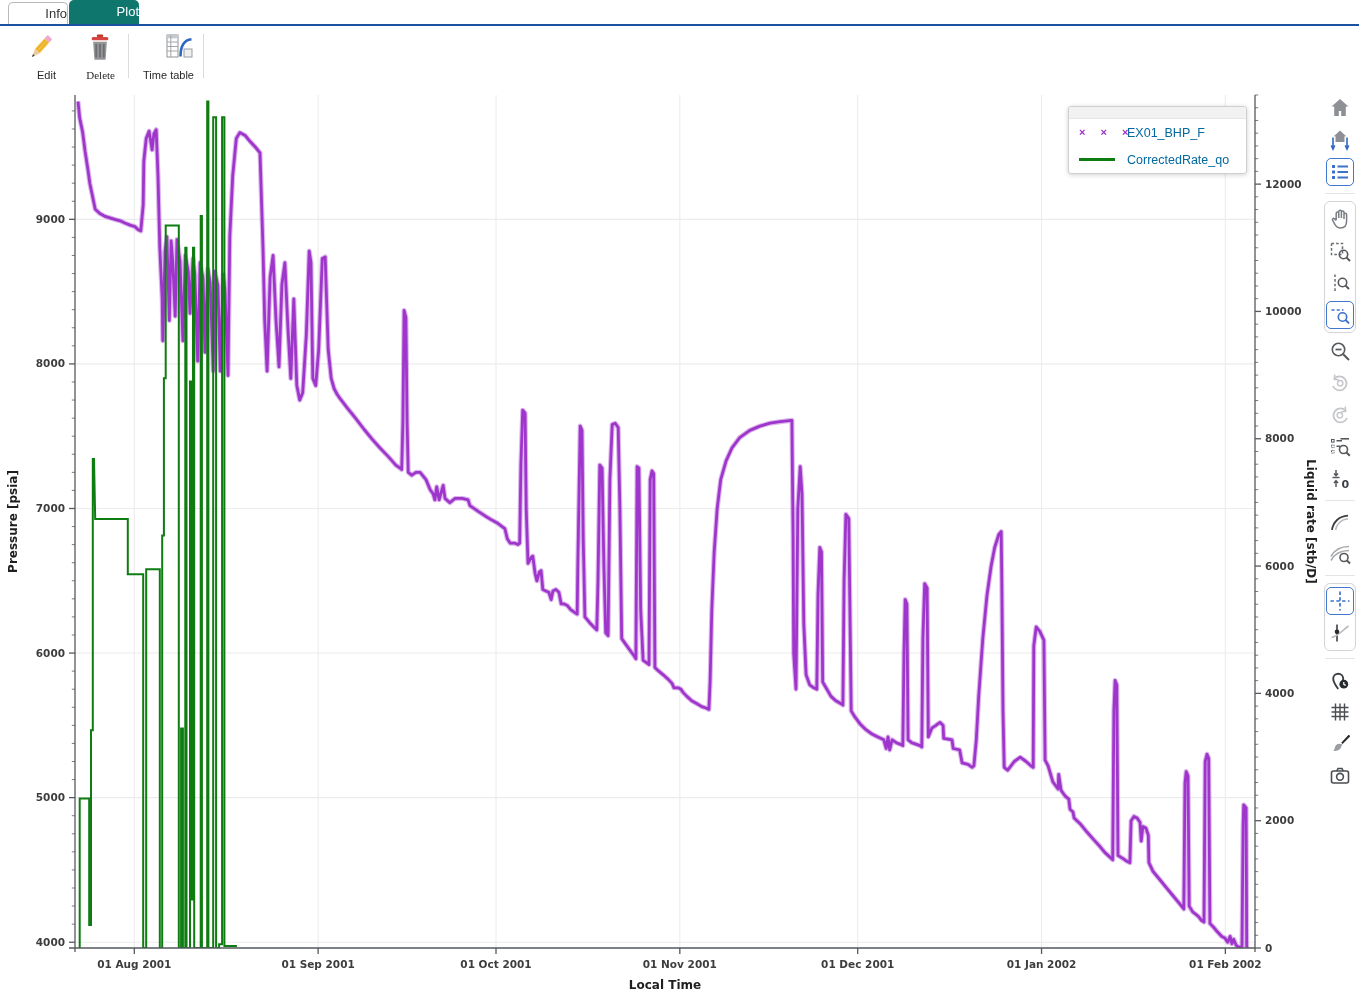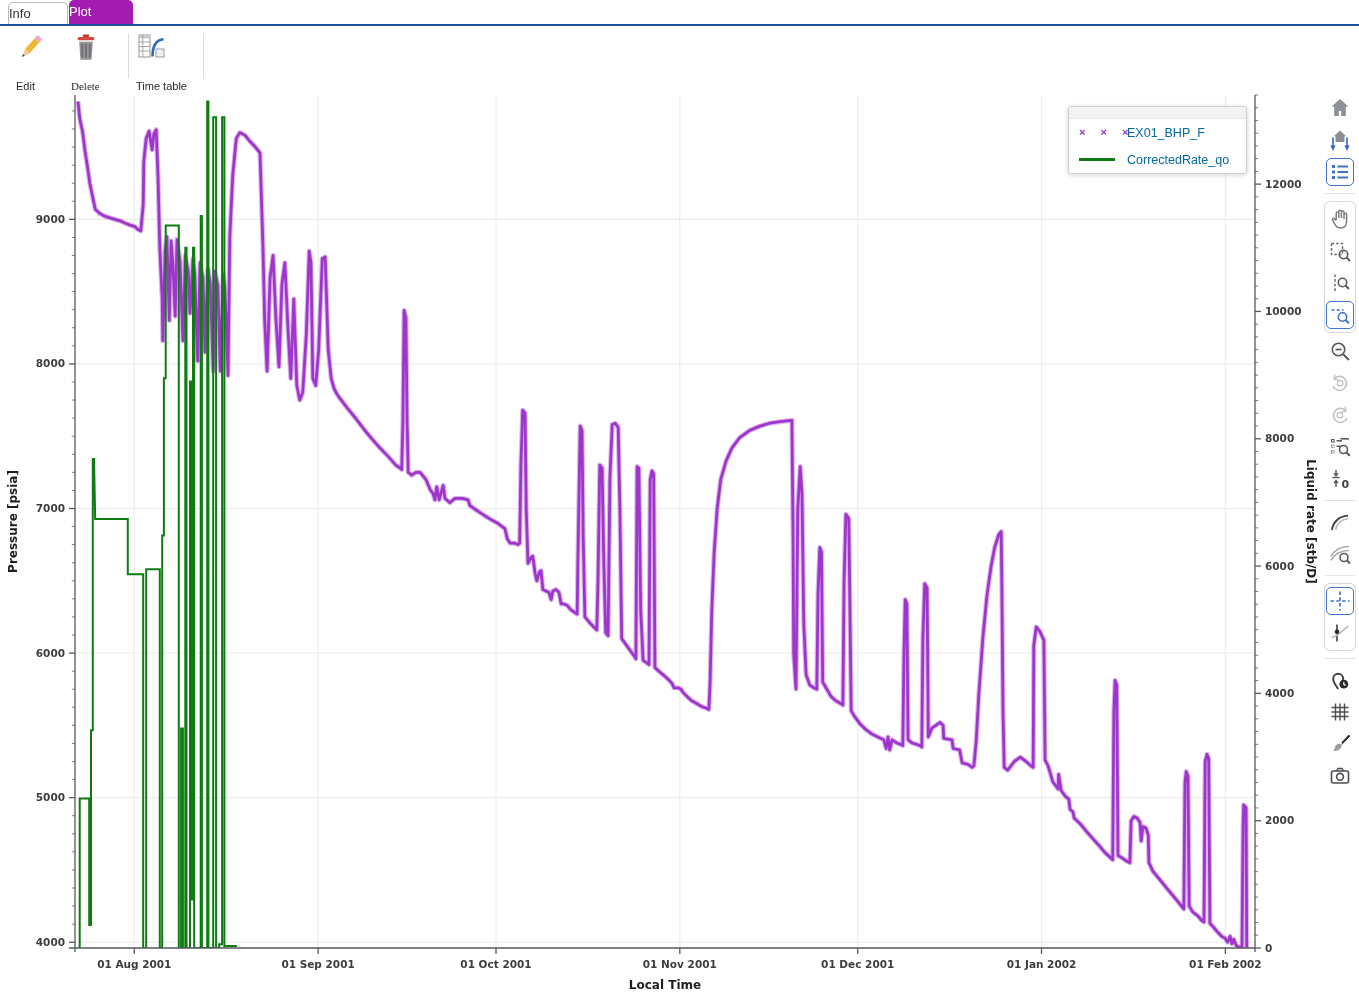--- a/index.html
+++ b/index.html
@@ -1,26 +1,26 @@
 <!DOCTYPE html>
 <html><head>
 <meta charset="utf-8">
 <style>
   html,body{margin:0;padding:0;background:#fff;width:1359px;height:1001px;overflow:hidden;
             font-family:"Liberation Sans",sans-serif;-webkit-font-smoothing:antialiased;}
   
   .tabbar{position:absolute;top:0;left:0;width:1359px;height:26px;background:#fff;}
   .tabbar .blueline{position:absolute;left:0;right:0;bottom:0;height:2px;background:#1a52a0;}
-  .tab{position:absolute;top:2px;height:22px;line-height:22px;text-align:left;
+  .tab{position:absolute;top:2px;height:22px;line-height:22px;text-align:right;
        font-size:13px;border-radius:5px 5px 0 0;cursor:default;}
   .tab.inactive{left:8px;width:58px;background:#fff;border:1px solid #b9b9b9;border-bottom:none;color:#333;}
-  .tab.active{left:69px;width:64px;background:#a21caf;color:#fff;height:24px;line-height:24px;top:0;}
+  .tab.active{left:69px;width:64px;background:#0f766e;color:#fff;height:24px;line-height:24px;top:0;padding-left:6px;}
   
   .toolbar{position:absolute;top:28px;left:0;width:1359px;height:58px;background:#fff;}
-  .tbtn{position:absolute;top:4px;display:flex;flex-direction:column;align-items:flex-start;gap:14px;cursor:default;}
+  .tbtn{position:absolute;top:4px;display:flex;flex-direction:column;align-items:flex-end;gap:3px;cursor:default;}
   .tbtn .lbl{font-size:11px;color:#2a2a2a;}
   .tsep{position:absolute;top:6px;width:1px;height:44px;background:#dcdcdc;}
   
   #chart-svg{position:absolute;top:86px;left:0;}
   svg text{font-family:"DejaVu Sans","Liberation Sans",sans-serif;}
   
   .legend{position:absolute;left:1068px;top:106px;width:177px;background:#fff;z-index:5;
           border:1px solid #cfcfcf;border-radius:3px;box-shadow:0 1px 5px rgba(0,0,0,.18);}
   .legend .drag{height:11px;background:#f2f2f2;border-bottom:1px solid #e6e6e6;border-radius:3px 3px 0 0;}
   .lrow{display:flex;align-items:center;height:27px;padding:0 6px;}

